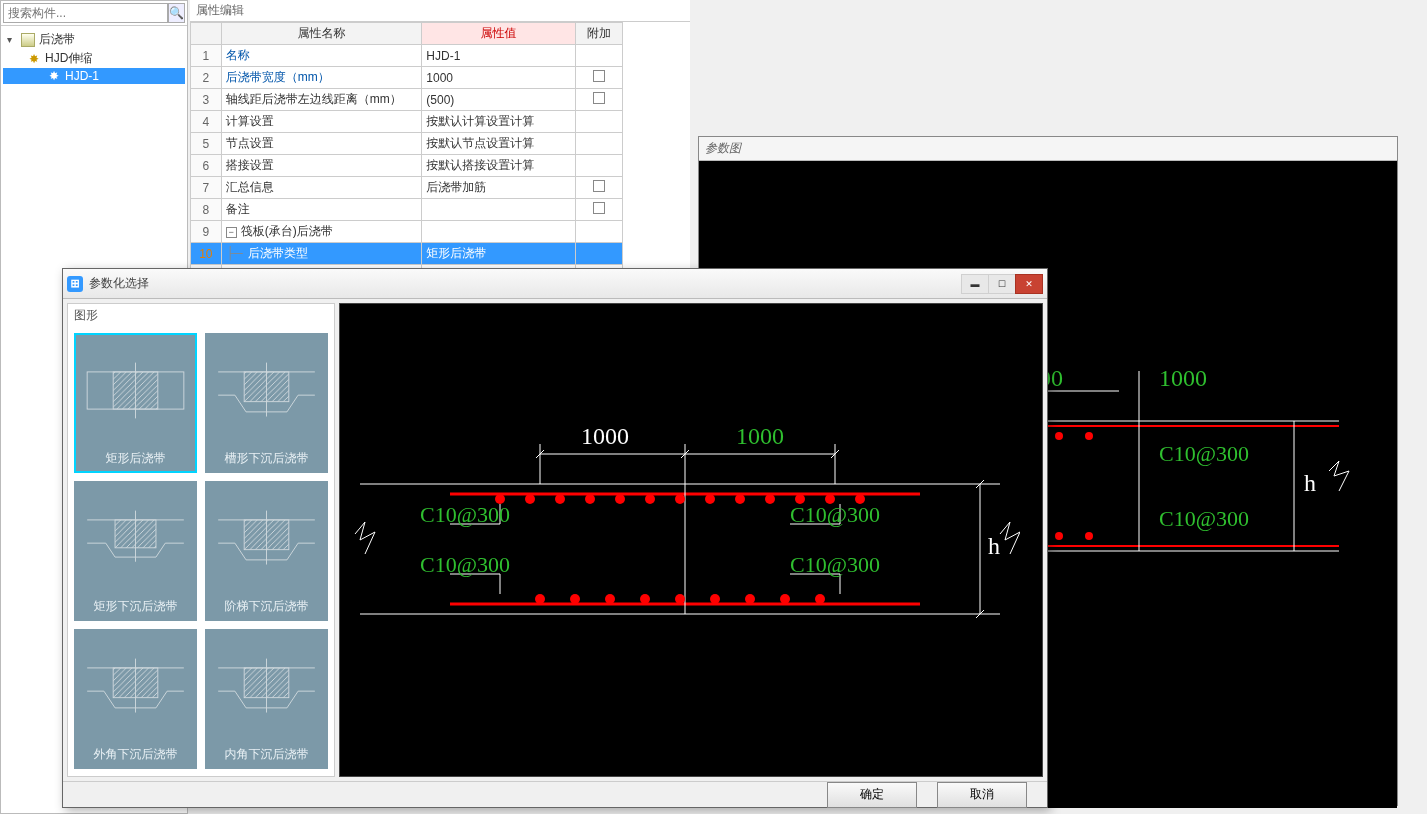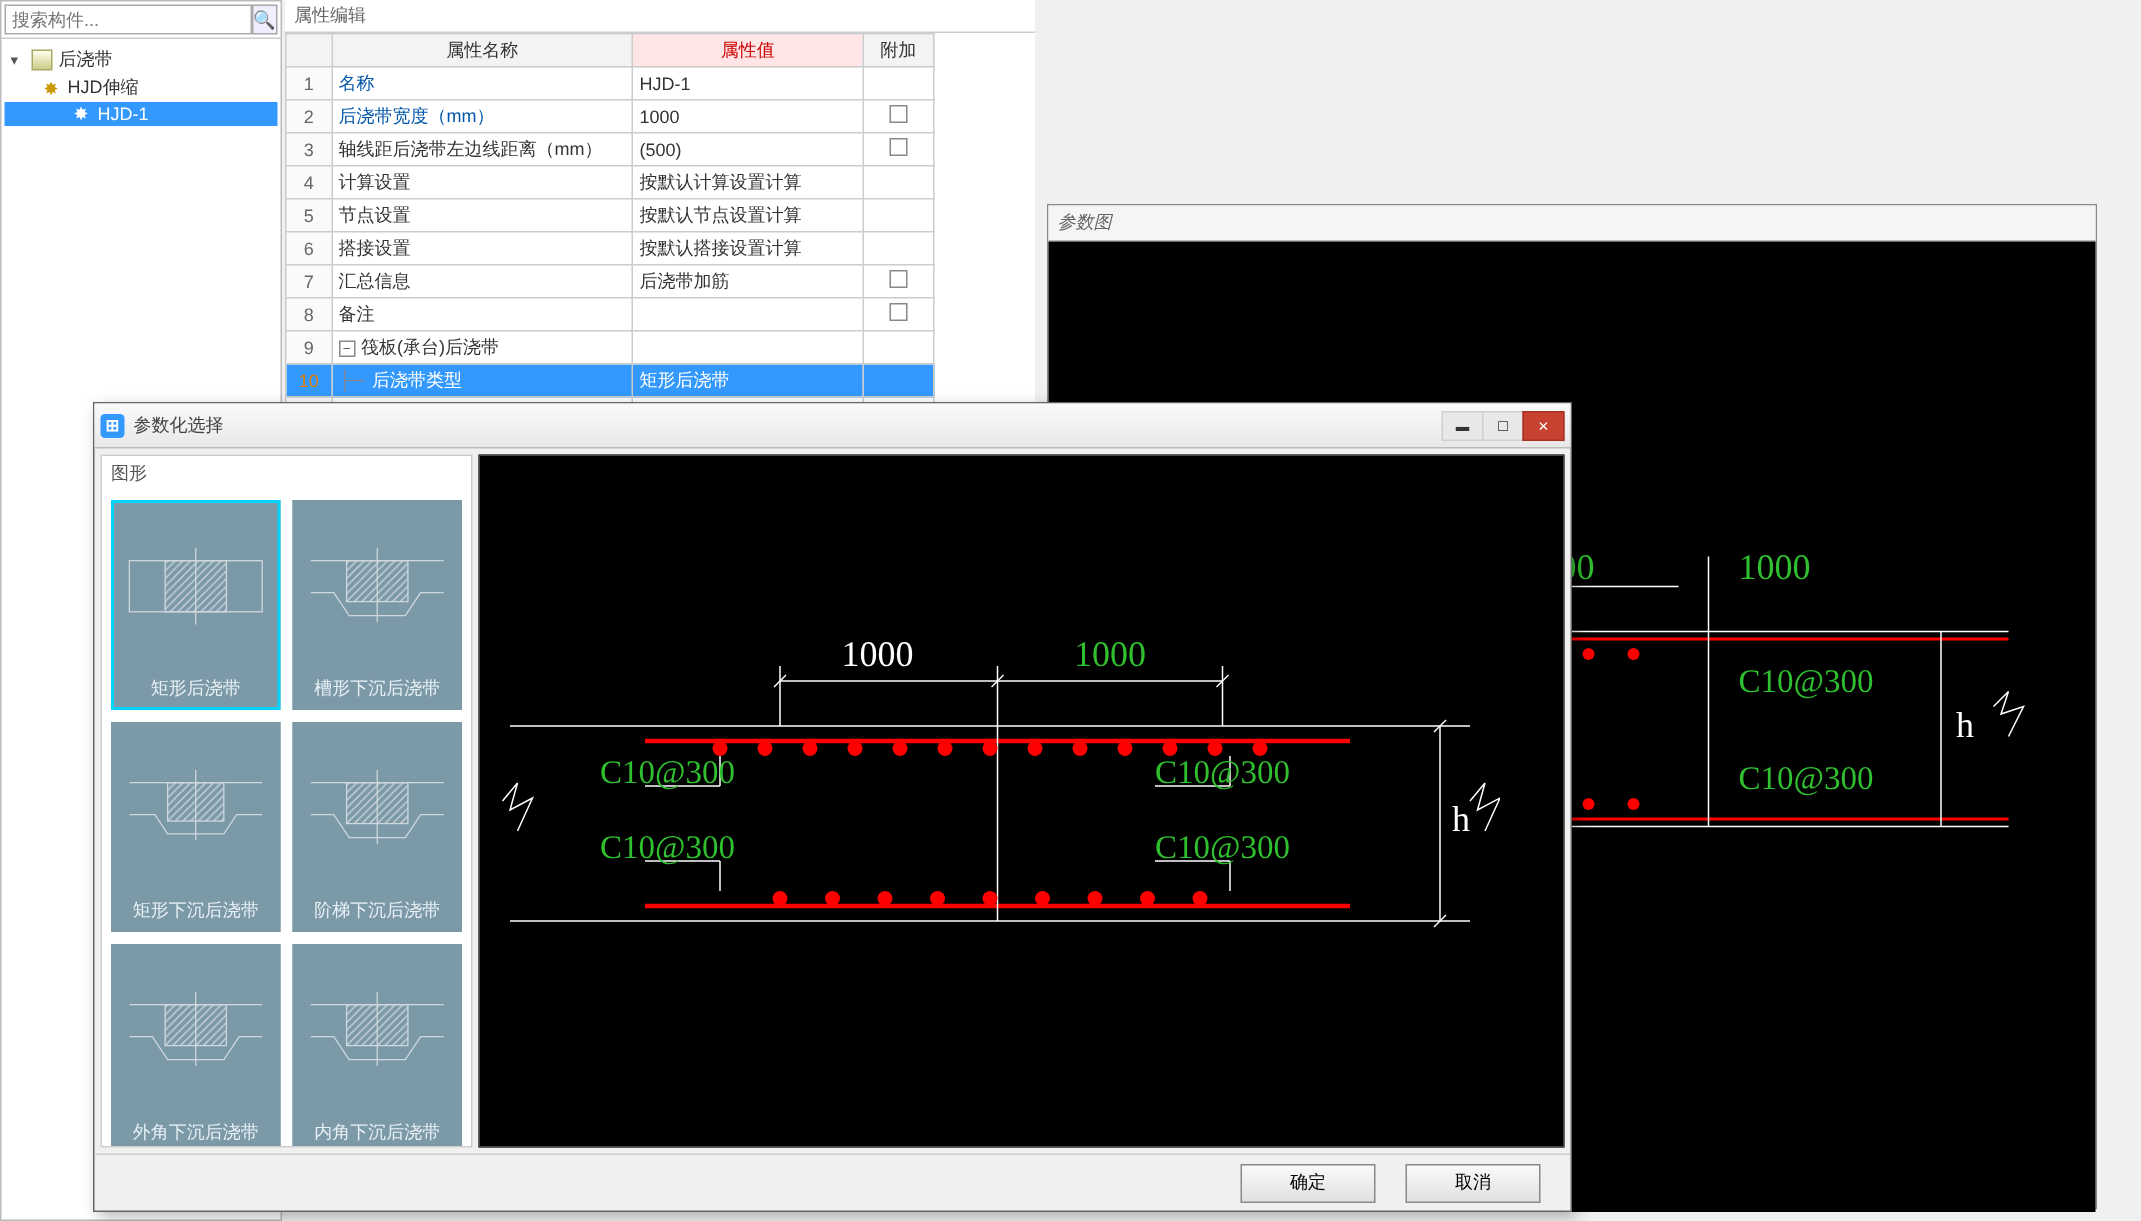--- a/index.html
+++ b/index.html
@@ -181,21 +181,21 @@
     .dialog-ctrl.close { background: #c84232; color: #fff; border-color: #a83222; }
 
     .dialog-body {
       flex: 1;
       display: flex;
       padding: 4px;
       gap: 4px;
       overflow: hidden;
     }
     .shape-panel {
-      width: 248px;
+      width: 268px;
       border: 1px solid #ccc;
       background: #fff;
       display: flex;
       flex-direction: column;
     }
     .shape-panel-title {
       padding: 3px 6px;
       color: #555;
     }
     .shape-grid {
@@ -230,21 +230,21 @@
     .shape-svg { width: 100%; height: 100%; }
 
     .preview-panel {
       flex: 1;
       background: #000;
       border: 1px solid #444;
       position: relative;
     }
 
     .dialog-footer {
-      height: 38px;
+      height: 26px;
       display: flex;
       justify-content: flex-end;
       align-items: center;
       gap: 20px;
       padding: 0 20px;
       border-top: 1px solid #ccc;
     }
     .dlg-btn {
       width: 90px; height: 26px;
       border: 1px solid #888;

